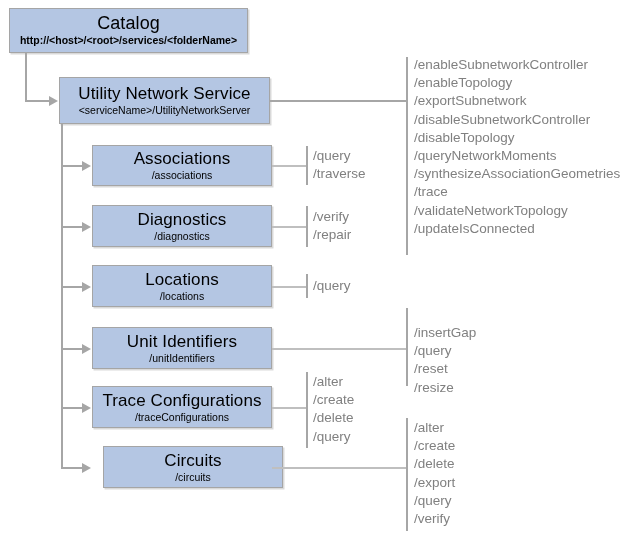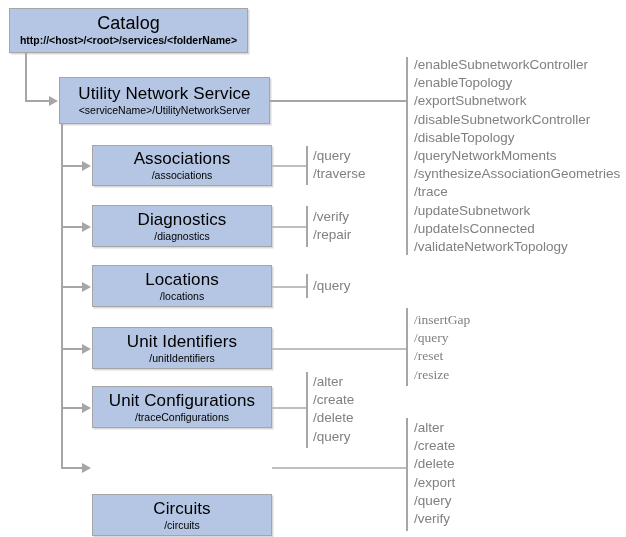--- a/index.html
+++ b/index.html
@@ -107,23 +107,22 @@
   <div class="bracket" style="left:406px; top:57px; height:198px;"></div>
   <div class="oplist" style="left:414px; top:56px;">
     <div>/enableSubnetworkController</div>
     <div>/enableTopology</div>
     <div>/exportSubnetwork</div>
     <div>/disableSubnetworkController</div>
     <div>/disableTopology</div>
     <div>/queryNetworkMoments</div>
     <div>/synthesizeAssociationGeometries</div>
     <div>/trace</div>
-    <div>/updateSubnetwork</div>
+    <div>/validateNetworkTopology</div>
     <div>/updateIsConnected</div>
-    <div>/validateNetworkTopology</div>
   </div>
 
   <div class="ln v" style="left:61px; top:124px; height:343px;"></div>
 
   <div class="ln h" style="left:61px; top:165px; width:23px;"></div>
   <div class="arrow" style="left:82px; top:161px;"></div>
 
   <div class="ln h" style="left:61px; top:226px; width:23px;"></div>
   <div class="arrow" style="left:82px; top:222px;"></div>
 
@@ -170,41 +169,41 @@
   <div class="oplist" style="left:313px; top:277px;">
     <div>/query</div>
   </div>
 
   <div class="node" style="left:92px; top:327px; width:180px; height:42px;">
     <div class="title">Unit Identifiers</div>
     <div class="path">/unitIdentifiers</div>
   </div>
   <div class="ln h light" style="left:272px; top:348px; width:135px;"></div>
   <div class="bracket" style="left:406px; top:308px; height:78px;"></div>
-  <div class="oplist" style="left:414px; top:311px;font-family:Liberation Serif, serif;">
+  <div class="oplist" style="left:414px; top:324px;">
     <div>/insertGap</div>
     <div>/query</div>
     <div>/reset</div>
     <div>/resize</div>
   </div>
 
   <div class="node" style="left:92px; top:386px; width:180px; height:42px;">
-    <div class="title">Unit Configurations</div>
+    <div class="title">Trace Configurations</div>
     <div class="path">/traceConfigurations</div>
   </div>
   <div class="ln h light" style="left:272px; top:407px; width:35px;"></div>
   <div class="bracket" style="left:306px; top:372px; height:76px;"></div>
   <div class="oplist" style="left:313px; top:373px;">
     <div>/alter</div>
     <div>/create</div>
     <div>/delete</div>
     <div>/query</div>
   </div>
 
-  <div class="node" style="left:92px; top:446px; width:180px; height:42px;margin-top:48px;">
+  <div class="node" style="left:103px; top:446px; width:180px; height:42px;">
     <div class="title">Circuits</div>
     <div class="path">/circuits</div>
   </div>
   <div class="ln h light" style="left:272px; top:467px; width:135px;"></div>
   <div class="bracket" style="left:406px; top:418px; height:113px;"></div>
   <div class="oplist" style="left:414px; top:419px;">
     <div>/alter</div>
     <div>/create</div>
     <div>/delete</div>
     <div>/export</div>

